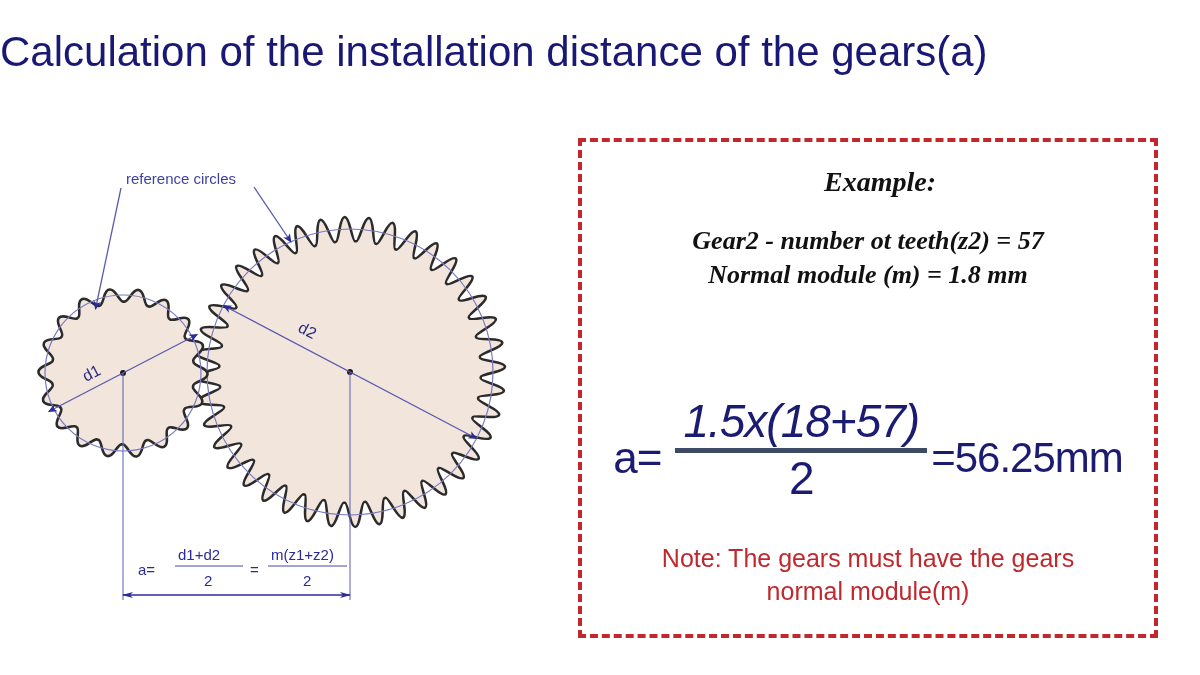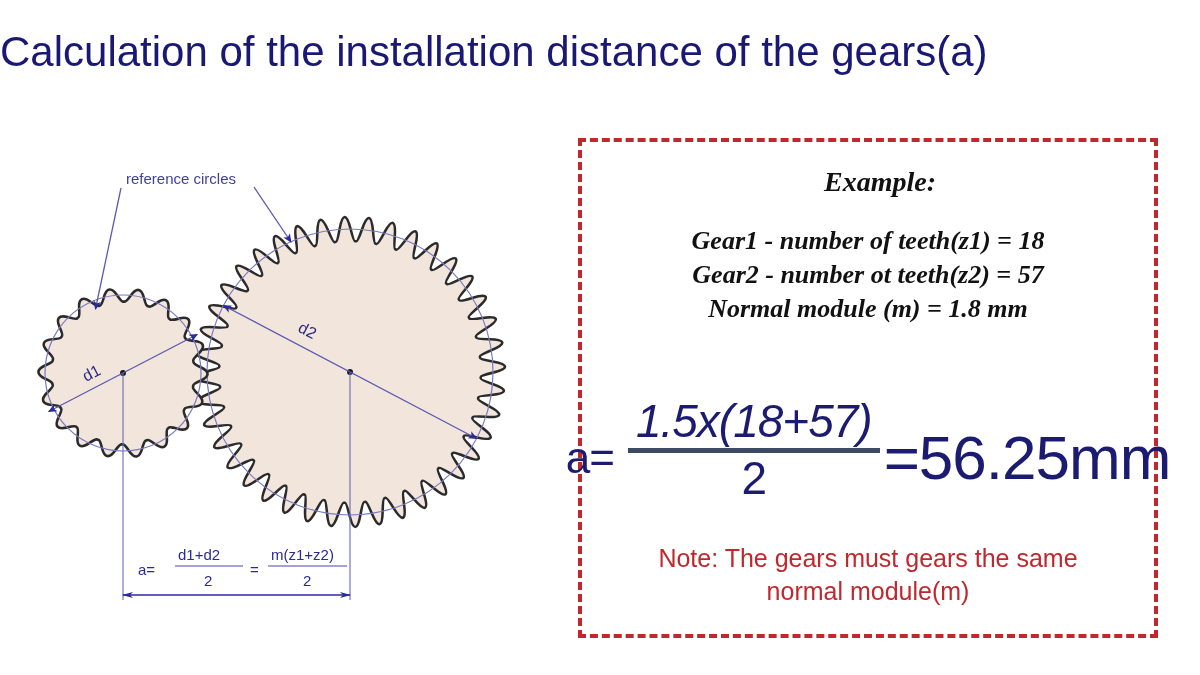--- a/index.html
+++ b/index.html
@@ -117,21 +117,21 @@
     height: 5px;
     background: #3c4a63;
     margin: 3px 0 1px 0;
   }
   .eq-den {
     font-size: 46px;
     line-height: 1.05;
     letter-spacing: -1px;
   }
   .eq-rhs {
-    font-size: 62px;
+    font-size: 42px;
     line-height: 1;
     padding-left: 4px;
     padding-top: 16px;
     letter-spacing: -1px;
   }
 
   
   .note {
     position: absolute;
     left: 0;
@@ -231,33 +231,32 @@
     </g>
 
   </svg>
 </div>
 
 <div id="example-box">
 
   <div class="example-heading">Example:</div>
 
   <div class="given-block">
-    <span class="given-line">Gear1 - number of teeth(z1) = 18</span>
     <span class="given-line">Gear2 - number ot teeth(z2) = 57</span>
     <span class="given-line">Normal module (m) = 1.8 mm</span>
   </div>
 
   <div class="equation">
     <span class="eq-lhs">a=</span>
     <span class="eq-frac">
       <span class="eq-num">1.5x(18+57)</span>
       <span class="eq-bar"></span>
       <span class="eq-den">2</span>
     </span>
     <span class="eq-rhs">=56.25mm</span>
   </div>
 
   <div class="note">
-    <span class="note-line">Note: The gears must gears the same</span>
+    <span class="note-line">Note: The gears must have the gears</span>
     <span class="note-line">normal module(m)</span>
   </div>
 
 </div>
 
 </body></html>

